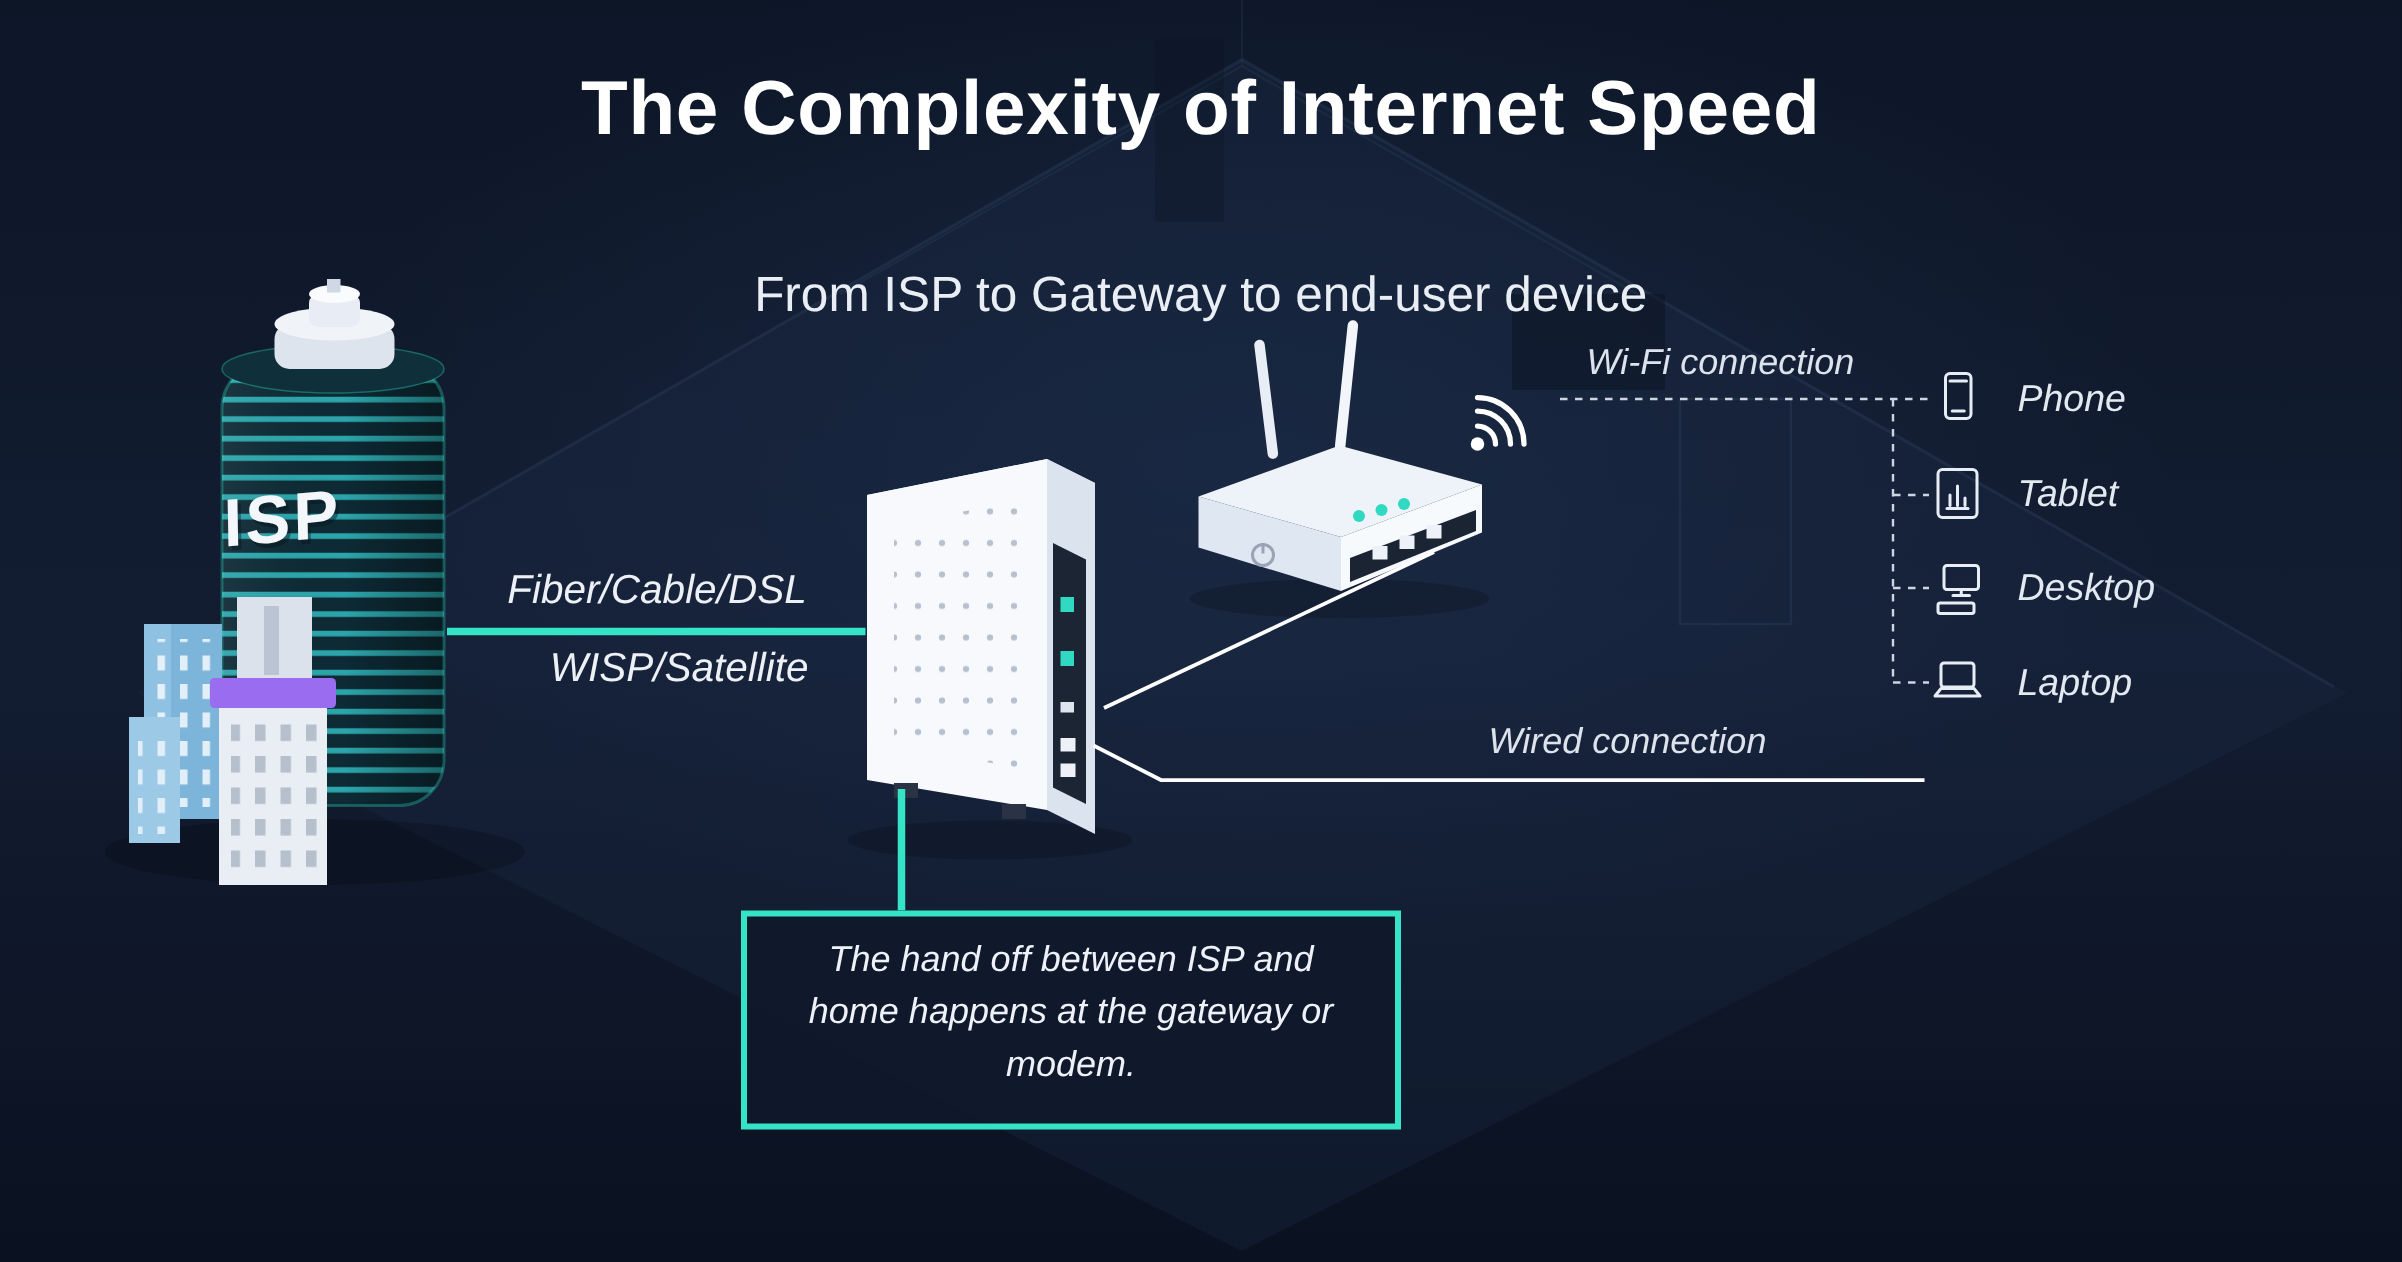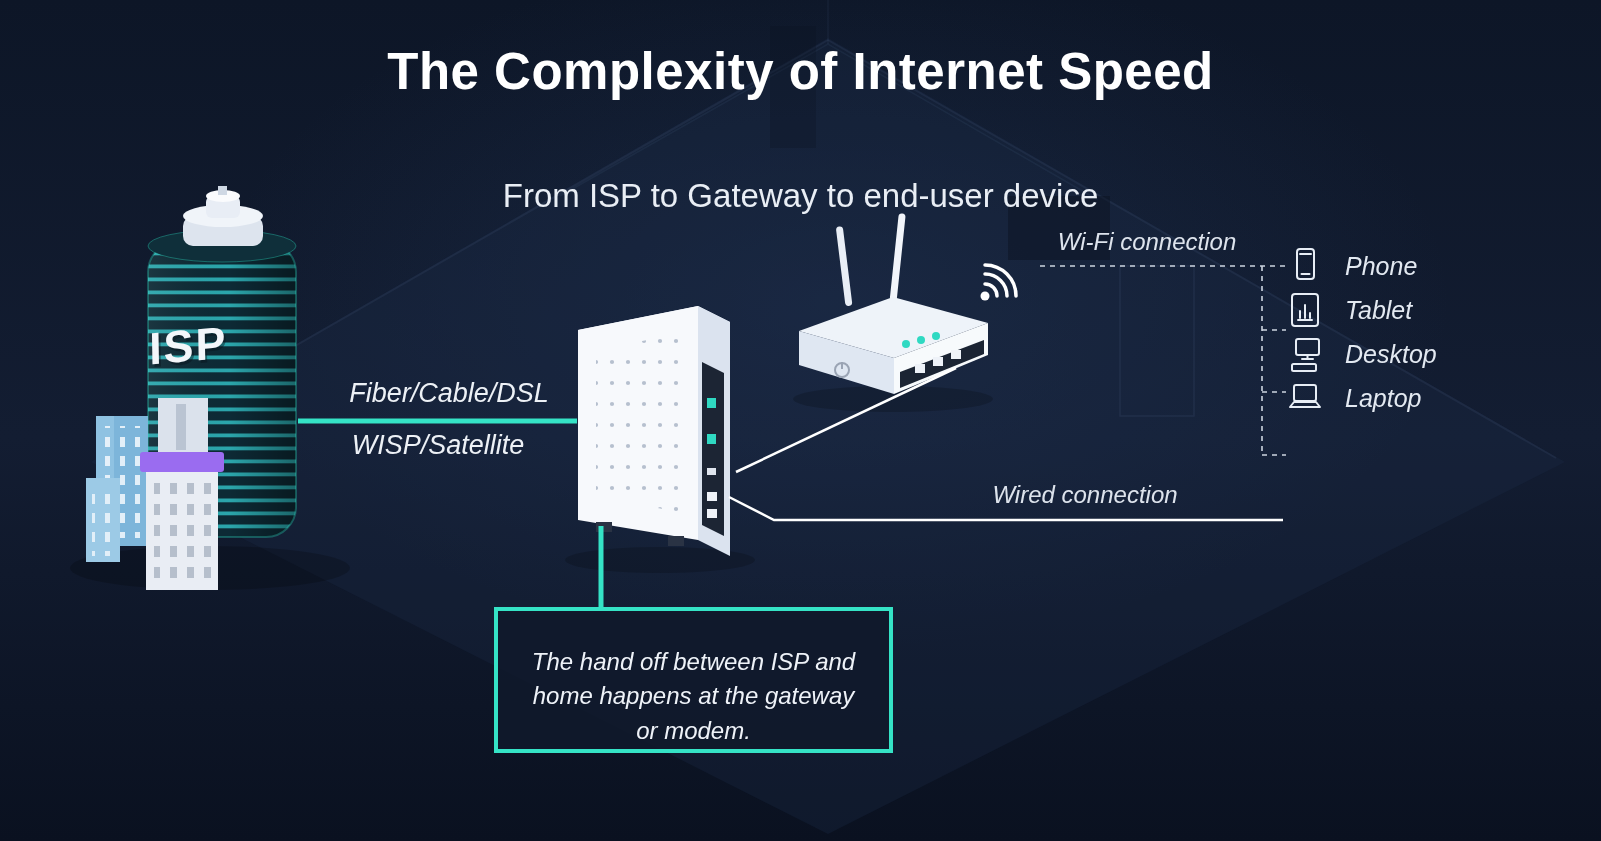--- a/index.html
+++ b/index.html
@@ -14,36 +14,36 @@
   .scene{ position:absolute; inset:0; width:100%; height:100%; }
   .title{
     position:absolute; left:0; top:42px; width:100%; text-align:center;
     font-size:51px; font-weight:700; letter-spacing:.5px; color:#ffffff;
   }
   .subtitle{
     position:absolute; left:0; top:133px; width:100%; text-align:center;
     font-size:33px; font-weight:400; color:#e9eef5;margin-top:44px;
   }
   .conn-label{ position:absolute; font-style:italic; color:#edf1f6; text-align:center; }
-  .label-fiber{ left:348px; top:378px; width:202px; font-size:27px; }
-  .label-wisp { left:337px; top:430px; width:202px; font-size:27px; }
+  .label-fiber{ left:337px; top:378px; width:202px; font-size:27px; }
+  .label-wisp { left:337px; top:430px; width:202px; font-size:27px;text-align:right; }
   .label-wifi { left:1046px; top:228px; width:202px; font-size:24px; color:#dde3ec; }
   .label-wired{ left:984px;  top:481px; width:202px; font-size:24px; color:#dde3ec; }
   .isp-label{
     position:absolute; left:149px; top:320px; font-size:45px; font-weight:700;
     letter-spacing:2px; color:#f3f6fa; transform:rotate(-5deg) skewX(-4deg);
     text-shadow:2px 3px 0 rgba(8,20,28,.45);
   }
   .callout{
-    position:absolute; left:494px; top:607px; width:399px; height:146px;
+    position:absolute; left:494px; top:607px; width:440px; height:146px;
     border:4px solid #35e3c6; background:rgba(16,25,43,.88);
-    display:flex; align-items:flex-end; justify-content:center; padding:0 22px;
+    display:flex; align-items:flex-start; justify-content:center; padding:12px 22px;
   }
   .callout p{ font-style:italic; font-size:24px; line-height:1.45; text-align:center; color:#eef2f8; }
-  .devices{ position:absolute; left:1283px; top:244px; display:flex; flex-direction:column; }
+  .devices{ position:absolute; left:1283px; top:244px; display:flex; flex-direction:column; gap:19px; }
   .device-row{ display:flex; align-items:center; gap:18px; height:44px; }
   .device-icon{ width:44px; height:44px; flex:0 0 44px; }
   .device-icon svg{ width:100%; height:100%; stroke:#e7edf5; stroke-width:2; fill:none;
     stroke-linecap:round; stroke-linejoin:round; }
   .device-label{ font-style:italic; font-size:25px; color:#e3e9f1; white-space:nowrap; }
 </style>
 </head>
 <body>
 
 <div class="stage">

